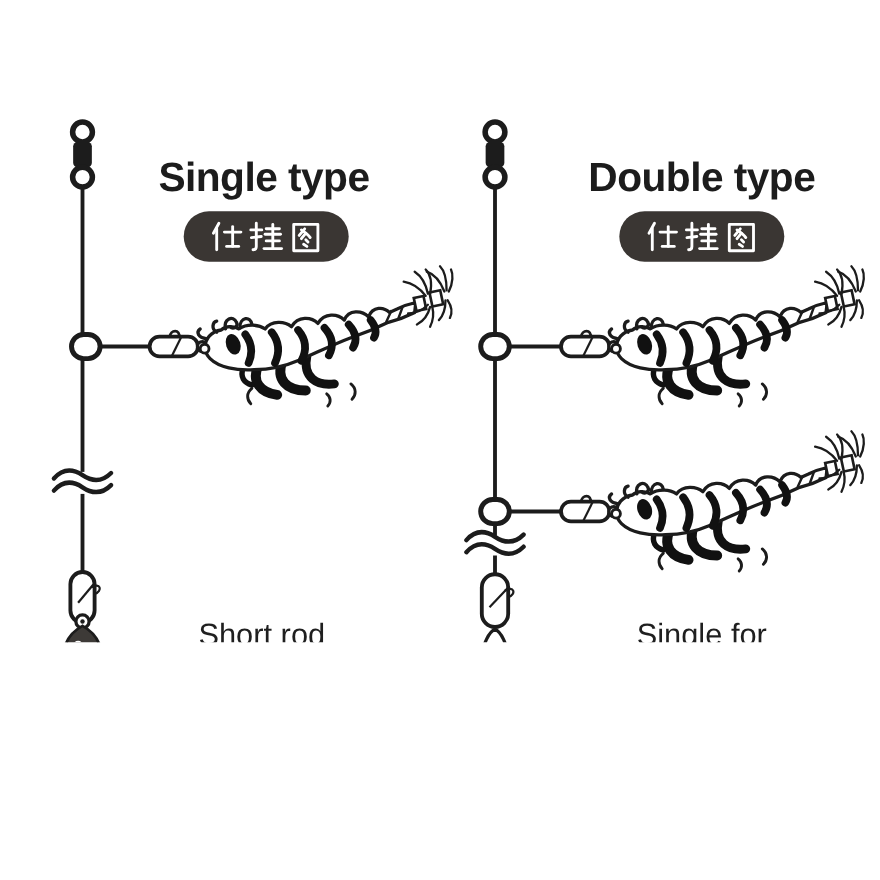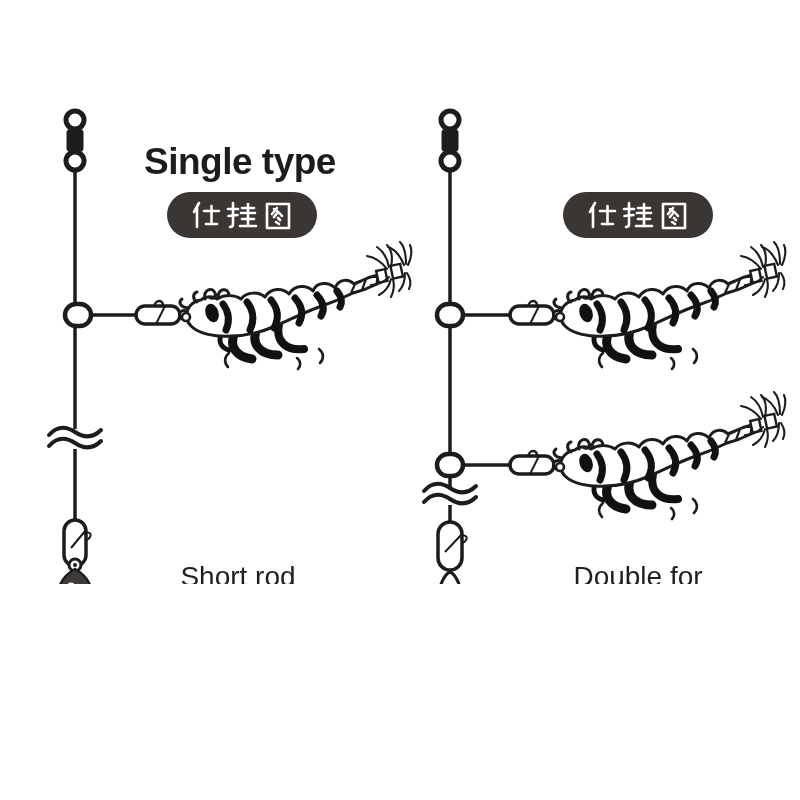--- a/index.html
+++ b/index.html
@@ -238,20 +238,21 @@
             <path d="M16,19 L18,21"></path>
             <path d="M14,23 L17,25"></path>
         </g>
       </g>
     </svg>
   </div>
   <div class="caption caption-left">
     <div>Short rod</div>
   </div>
 
+  <div class="col-title title-right">Double type</div>
   <div class="badge badge-right" style="background:#3a3633;">
     <svg width="104" height="32" viewBox="0 0 104 32" role="img" aria-label="仕挂图">
       <g fill="none" stroke="#fff" stroke-width="2.6" stroke-linecap="round">
         <path d="M9,4 L4,13"></path>
           <path d="M7,9 L7,28"></path>
         <path d="M21.5,7 L21.5,25"></path>
           <path d="M14,12 L29,12"></path>
           <path d="M16,25 L27,25"></path>
         <g transform="translate(36,0)">
           <path d="M7,4 L7,25 q0,3 -3,3"></path>
@@ -268,16 +269,16 @@
           <path d="M15,9 L10,15"></path>
             <path d="M12,10 C15,12 18,14 20,17"></path>
           <path d="M16,13 L12,18"></path>
             <path d="M16,19 L18,21"></path>
             <path d="M14,23 L17,25"></path>
         </g>
       </g>
     </svg>
   </div>
   <div class="caption caption-right">
-    <div>Double for</div>
+    <div>Single for</div>
   </div>
 
 </div>
 
 </body></html>

